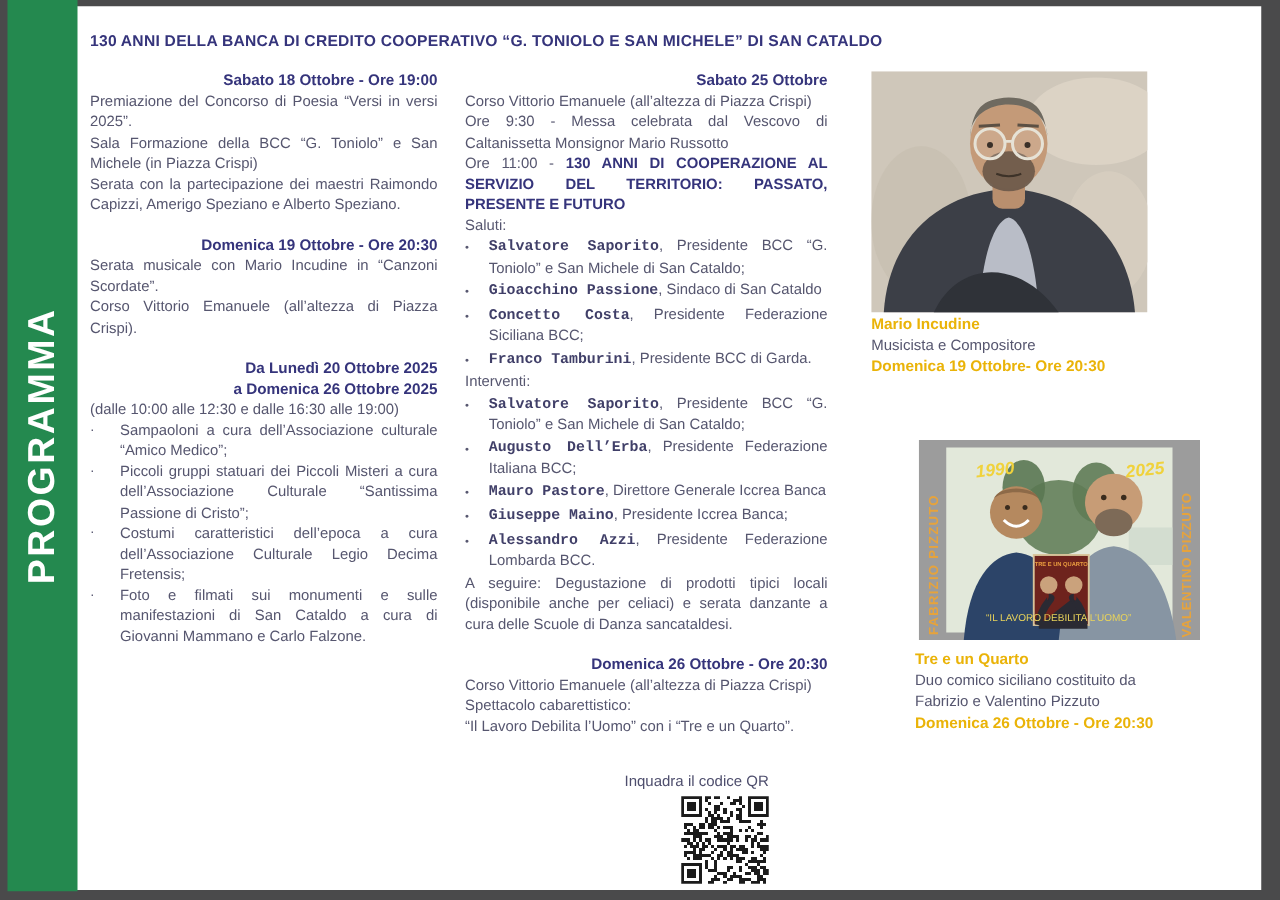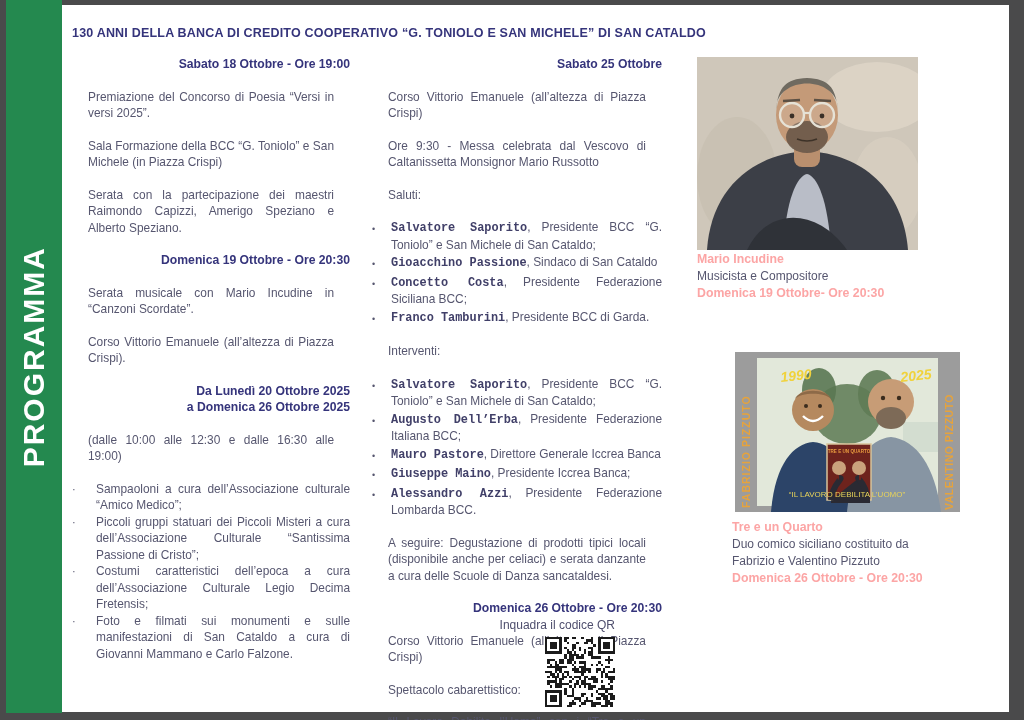--- a/index.html
+++ b/index.html
@@ -19,39 +19,39 @@
     color:#ffffff; font-size:30px; font-weight:700; letter-spacing:2px;
   }
   .title {
     position:absolute; left:72px; top:26px; width:660px; margin:0; z-index:2;
     font-size:12.5px; font-weight:700; color:#35347b; letter-spacing:0.2px;
   }
   .col { position:absolute; z-index:2; font-size:11.9px; line-height:16.5px; color:#56566f; text-align:justify; }
   .col1 { left:72px; top:56px; width:278px; }
   .col2 { left:372px; top:56px; width:290px; }
   .evh { margin:0; font-size:12.2px; line-height:16.5px; font-weight:700; color:#35347b; text-align:right; }
-  .col p { margin:16px; }
+  .col p { margin:0; }
   .mt { margin-top:16px; }
   .bullets { list-style:none; margin:0; padding:0; }
   .bullets li { display:flex; }
   .bullets .dot { flex:none; width:24px; font-size:11px; }
   .bullets .btext { flex:1; }
   .people { list-style:none; margin:0; padding:0; }
   .people li { display:flex; margin-bottom:1px; }
   .people .dot { flex:none; width:19px; font-size:9px; padding-top:2px; }
   .people .ptext { flex:1; }
   .pname { font-weight:700; color:#403f68;font-family:Liberation Mono, monospace; }
   .boldcaps { font-weight:700; color:#35347b; }
   .photo { position:absolute; z-index:2; display:block; }
   .photo1 { left:697px; top:57px; }
   .photo2 { left:735px; top:352px; }
   .caption { position:absolute; z-index:2; font-size:12px; line-height:17px; color:#56566f; }
   .caption1 { left:697px; top:251px; width:230px; }
   .caption2 { left:732px; top:519px; width:230px; }
-  .cap-name, .cap-date { font-weight:700; color:#fca5a5; font-size:12.3px; }
+  .cap-name, .cap-date { font-weight:700; color:#eab308; font-size:12.3px; }
   .qr-block { position:absolute; left:420px; top:618px; width:195px; z-index:2; text-align:right; }
   .qr-label { font-size:12px; color:#4e4e6d; }
   .qr-svg { width:70px; height:70px; margin-top:5px; shape-rendering:crispEdges; background:#fff; }
 </style>
 </head>
 <body>
 
 <div class="canvas">
   <div class="page"></div>
 
@@ -97,20 +97,21 @@
       </ul>
     </section>
   </div>
 
   <div class="col col2">
     <section>
       <h2 class="evh">Sabato 25 Ottobre</h2>
       <p>Corso Vittorio Emanuele (all’altezza di Piazza Crispi)</p>
       <p>Ore 9:30 - Messa celebrata dal Vescovo di Caltanissetta Monsignor Mario Russotto</p>
     </section>
+    <p class="mt"><span>Ore 11:00 - </span><span class="boldcaps">130 ANNI DI COOPERAZIONE AL SERVIZIO DEL TERRITORIO: PASSATO, PRESENTE E FUTURO</span></p>
 
     <p class="mt">Saluti:</p>
     <ul class="people">
       <li>
           <span class="dot">•</span>
           <span class="ptext"><span class="pname">Salvatore Saporito</span><span>, Presidente BCC “G. Toniolo” e San Michele di San Cataldo;</span></span>
         </li>
       <li>
           <span class="dot">•</span>
           <span class="ptext"><span class="pname">Gioacchino Passione</span><span>, Sindaco di San Cataldo</span></span>

